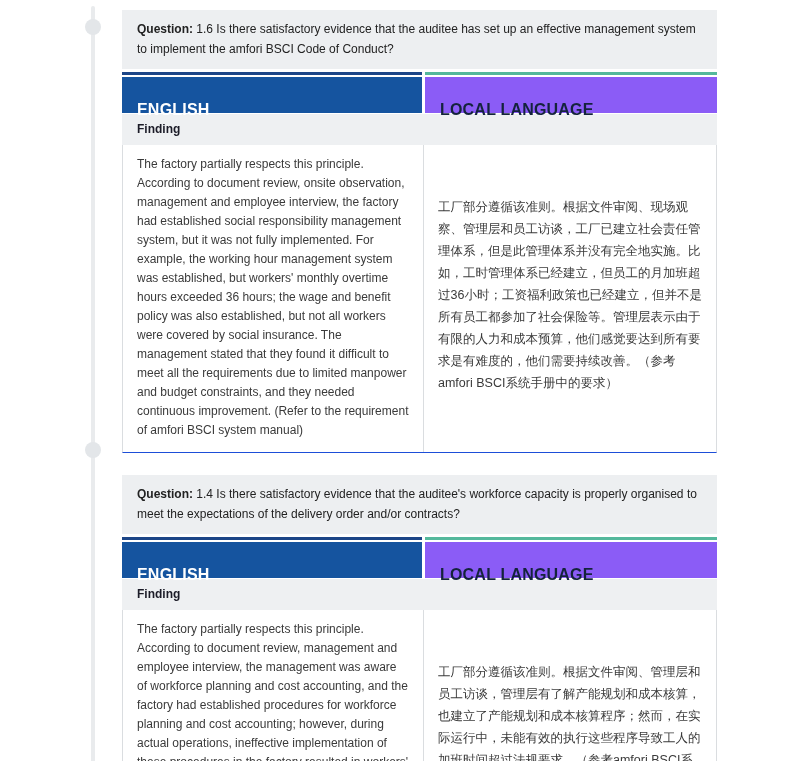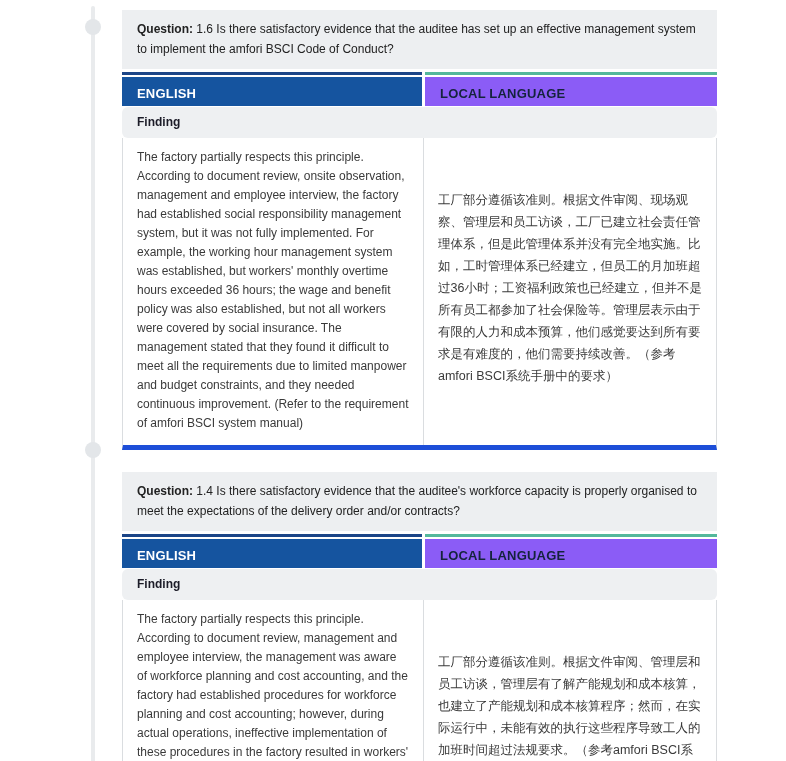--- a/index.html
+++ b/index.html
@@ -49,44 +49,43 @@
   .q-label { font-weight: bold; }
 
   .tbl-head { display: flex; gap: 3px; }
   .col-head.english-head { width: 300px; }
   .col-head.local-head { flex: 1; }
   .topline { height: 3px; margin-bottom: 2px; }
   .english-head .topline { background: #1c4587; }
   .local-head .topline { background: #54b89c; }
   .hd {
     height: 29px; line-height: 29px;
-    padding: 2px 15px;
+    padding: 18px 15px;
     font-weight: bold;
-    font-size: 13px;
+    font-size: 16px;
     letter-spacing: 0.2px;
   }
   .english-head .hd { background: #15549f; color: #ffffff; }
   .local-head .hd { background: #8b5cf6; color: #14233c; }
 
   .finding-row {
     margin-top: 1px;
     background: #eef0f2;
     height: 31px;
     line-height: 31px;
     padding: 0 15px;
     font-weight: bold;
     font-size: 12px;
     color: #1c1c28;
-    border-radius: 6px;
   }
   .content-row {
     display: flex;
     border-left: 1px solid #dadde0;
     border-right: 1px solid #dadde0;
-    border-bottom: 5px solid #1d4ed8;
+    border-bottom: 1px solid #1d4ed8;
     background: #ffffff;
   }
   .cell { padding: 10px 14px 12px 14px; }
   .cell.english-cell {
     width: 301px;
     border-right: 1px solid #dadde0;
     font-size: 12px;
     line-height: 19px;
     color: #3a3a3a;
   }

